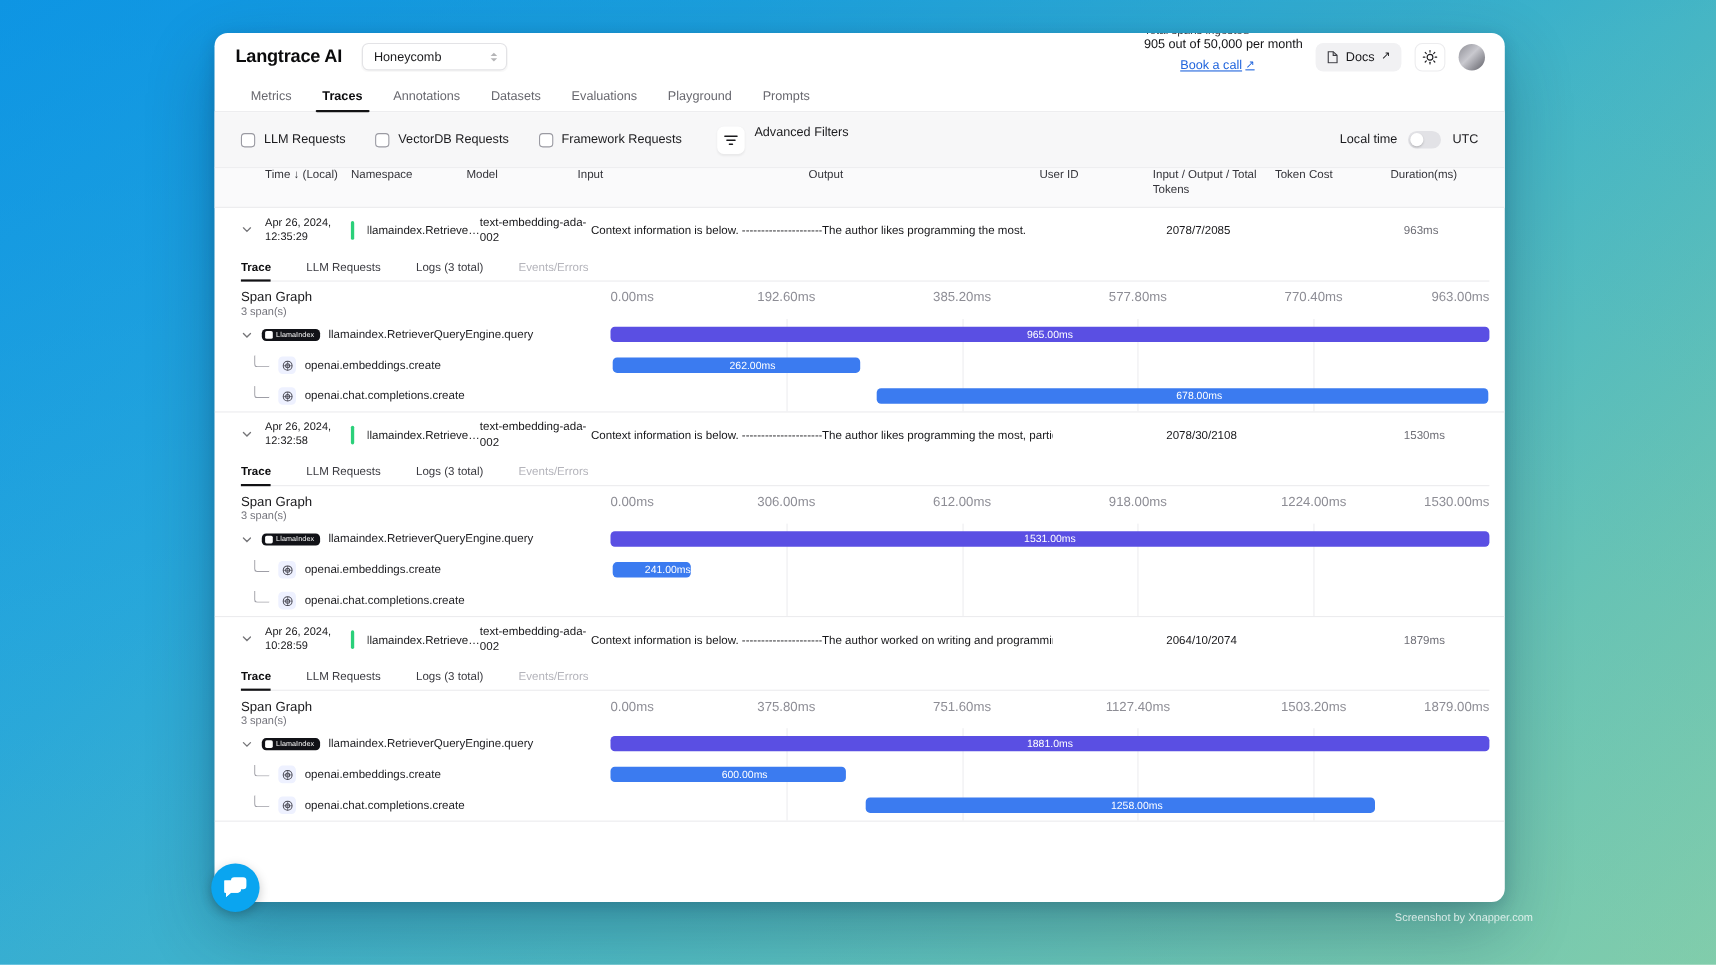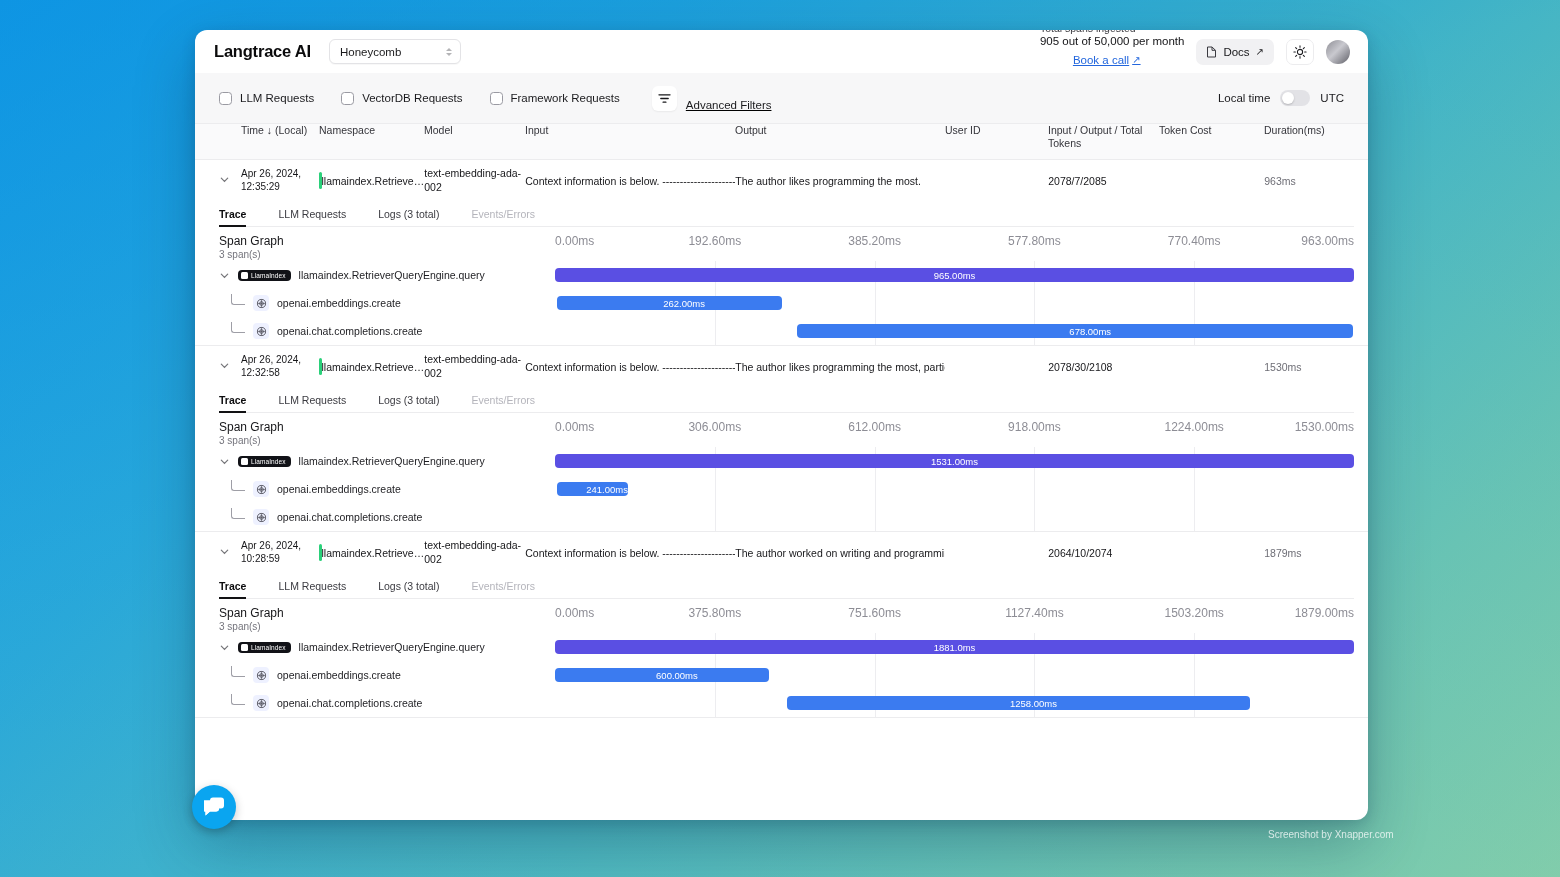--- a/index.html
+++ b/index.html
@@ -103,21 +103,21 @@
     background: #f7f7f8;
     display: flex; align-items: center;
     padding: 0 24px 0 24px;
     border-bottom: 1px solid #ececee;
   }
   .chk-group { display: flex; align-items: center; gap: 8px; margin-right: 27px; }
   .chk {
     width: 13px; height: 13px; border: 1.3px solid #9a9aa2; border-radius: 3.5px; background: #fff;
   }
   .chk-label { font-size: 11.5px; color: #1b1b1e; }
-  .adv-filters { display: flex; align-items: flex-end; gap: 9px; margin-left: 5px; text-decoration: underline; }
+  .adv-filters { display: flex; align-items: flex-start; gap: 9px; margin-left: 5px; }
   .filter-icon-box {
     width: 25px; height: 25px; border-radius: 6px; background: #fff;
     display: flex; align-items: center; justify-content: center;
     box-shadow: 0 1px 2px rgba(0,0,0,.06);
   }
   .toolbar-right { margin-left: auto; display: flex; align-items: center; gap: 10px; }
   .tz-label { font-size: 11.5px; color: #1b1b1e; }
   .toggle {
     width: 30px; height: 16px; border-radius: 9px; background: #e2e2e6;
     position: relative; flex: 0 0 30px;
@@ -154,21 +154,21 @@
   .table-body { flex: 1 1 auto; overflow: hidden; position: relative; }
 
   .trace-row {
     display: flex; align-items: center;
     padding-left: 24px; 
     height: 41px;
     font-size: 10.5px; color: #17171a;
   }
   .exp-caret { width: 11px; height: 11px; opacity: .65; }
   .time-cell { line-height: 1.28; color: #17171a; font-size: 10px; }
-  .ns-cell { display: flex; align-items: center; gap: 0; justify-content: center; }
+  .ns-cell { display: flex; align-items: center; gap: 12px; justify-content: center; }
   .ns-bar { width: 2.5px; height: 17px; background: #2bd07a; border-radius: 2px; flex: 0 0 2.5px; }
   .ns-text { font-size: 10.5px; color: #17171a; }
   .model-cell { line-height: 1.25; font-size: 10.5px; }
   .trunc { overflow: hidden; white-space: nowrap; text-overflow: clip; }
   .muted { color: #6e6e76; }
 
   
   .detail { padding-left: 24px; padding-right: 14px; }
   .detail-tabs {
     display: flex; align-items: flex-end; gap: 0;
@@ -302,20 +302,29 @@
             <line x1="13" y1="3" x2="11.8" y2="4.2"></line>
               <line x1="4.2" y1="11.8" x2="3" y2="13"></line>
           </g>
         </svg>
       </div>
 
       <div class="avatar"></div>
     </div>
   </div>
 
+  <div class="tabbar">
+    <div class="tab">Metrics</div>
+    <div class="tab active">Traces</div>
+    <div class="tab">Annotations</div>
+    <div class="tab">Datasets</div>
+    <div class="tab">Evaluations</div>
+    <div class="tab">Playground</div>
+    <div class="tab">Prompts</div>
+  </div>
 
   <div class="toolbar">
     <div class="chk-group">
       <span class="chk"></span>
       <span class="chk-label">LLM Requests</span>
     </div>
     <div class="chk-group">
       <span class="chk"></span>
       <span class="chk-label">VectorDB Requests</span>
     </div>

